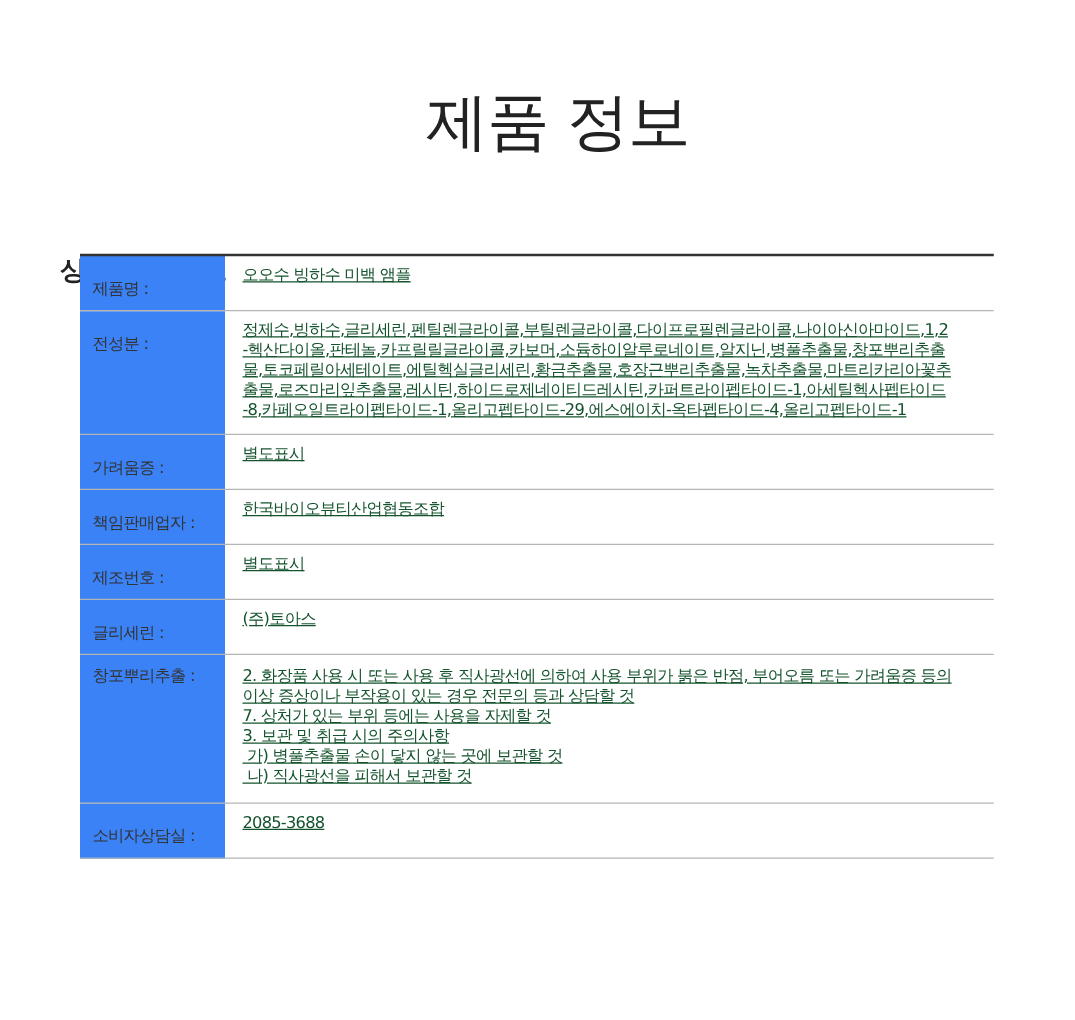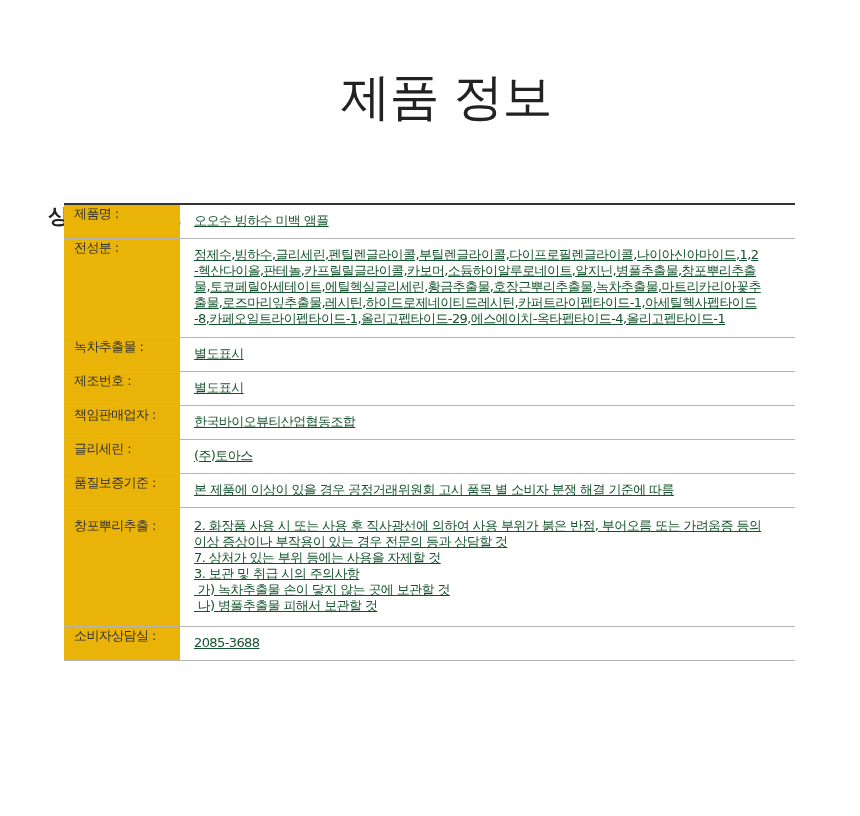--- a/index.html
+++ b/index.html
@@ -19,22 +19,22 @@
     letter-spacing: -1px; line-height: 30px; margin-top: 45px;
   }
   .spec-table {
     position: absolute; left: 64px; top: 203px; width: 731px;
     border-collapse: collapse; border-top: 2px solid #333333;
     font-size: 13px; letter-spacing: -0.6px;
   }
   .spec-table tr { border-bottom: 1px solid #b5b5b5; }
   .spec-table td { vertical-align: top; padding: 0; }
   .spec-table td.label {
-    width: 116px; background: #eab308; color: #333333;
-    padding: 1px 0 8px 10px; box-sizing: border-box; line-height: 16px;
+    width: 116px; background: #3b82f6; color: #333333;
+    padding: 19px 0 8px 10px; box-sizing: border-box; line-height: 16px;
   }
   .spec-table td.value {
     padding: 8px 0 8px 14px; color: #14532d; line-height: 16px; text-decoration: underline;
   }
   .spec-table tr.single td { height: 34px; box-sizing: border-box; }
   .value .line { display: block; white-space: pre; }
 </style>
 </head>
 <body>
 
@@ -51,48 +51,44 @@
       <td class="label">전성분 :</td>
       <td class="value" style="padding-bottom:10px;">
         <span class="line">정제수,빙하수,글리세린,펜틸렌글라이콜,부틸렌글라이콜,다이프로필렌글라이콜,나이아신아마이드,1,2</span>
         <span class="line">-헥산다이올,판테놀,카프릴릴글라이콜,카보머,소듐하이알루로네이트,알지닌,병풀추출물,창포뿌리추출</span>
         <span class="line">물,토코페릴아세테이트,에틸헥실글리세린,황금추출물,호장근뿌리추출물,녹차추출물,마트리카리아꽃추</span>
         <span class="line">출물,로즈마리잎추출물,레시틴,하이드로제네이티드레시틴,카퍼트라이펩타이드-1,아세틸헥사펩타이드</span>
         <span class="line">-8,카페오일트라이펩타이드-1,올리고펩타이드-29,에스에이치-옥타펩타이드-4,올리고펩타이드-1</span>
       </td>
     </tr>
     <tr class="single">
-      <td class="label">녹차추출물 :</td>
-      <td class="value">별도표시</td>
-    </tr>
-    <tr class="single">
-      <td class="label">제조번호 :</td>
+      <td class="label">가려움증 :</td>
       <td class="value">별도표시</td>
     </tr>
     <tr class="single">
       <td class="label">책임판매업자 :</td>
       <td class="value">한국바이오뷰티산업협동조합</td>
     </tr>
     <tr class="single">
+      <td class="label">제조번호 :</td>
+      <td class="value">별도표시</td>
+    </tr>
+    <tr class="single">
       <td class="label">글리세린 :</td>
       <td class="value">(주)토아스</td>
-    </tr>
-    <tr class="single">
-      <td class="label">품질보증기준 :</td>
-      <td class="value">본 제품에 이상이 있을 경우 공정거래위원회 고시 품목 별 소비자 분쟁 해결 기준에 따름</td>
     </tr>
     <tr>
       <td class="label" style="padding-top:10px;">창포뿌리추출 :</td>
       <td class="value" style="padding-top:10px; padding-bottom:12px;">
         <span class="line">2. 화장품 사용 시 또는 사용 후 직사광선에 의하여 사용 부위가 붉은 반점, 부어오름 또는 가려움증 등의</span>
         <span class="line">이상 증상이나 부작용이 있는 경우 전문의 등과 상담할 것</span>
         <span class="line">7. 상처가 있는 부위 등에는 사용을 자제할 것</span>
         <span class="line">3. 보관 및 취급 시의 주의사항</span>
-        <span class="line"> 가) 녹차추출물 손이 닿지 않는 곳에 보관할 것</span>
-        <span class="line"> 나) 병풀추출물 피해서 보관할 것</span>
+        <span class="line"> 가) 병풀추출물 손이 닿지 않는 곳에 보관할 것</span>
+        <span class="line"> 나) 직사광선을 피해서 보관할 것</span>
       </td>
     </tr>
     <tr class="single">
       <td class="label">소비자상담실 :</td>
       <td class="value">2085-3688</td>
     </tr>
   </tbody>
 </table>
 
 </body></html>

